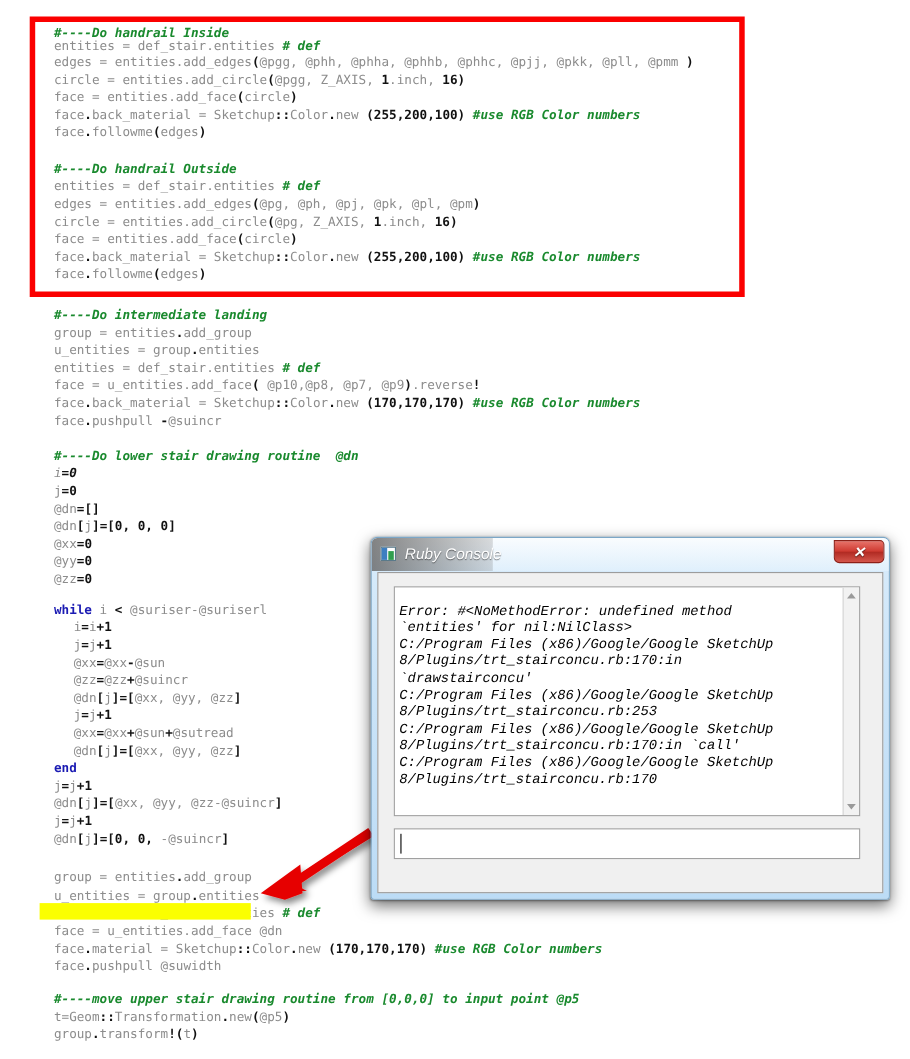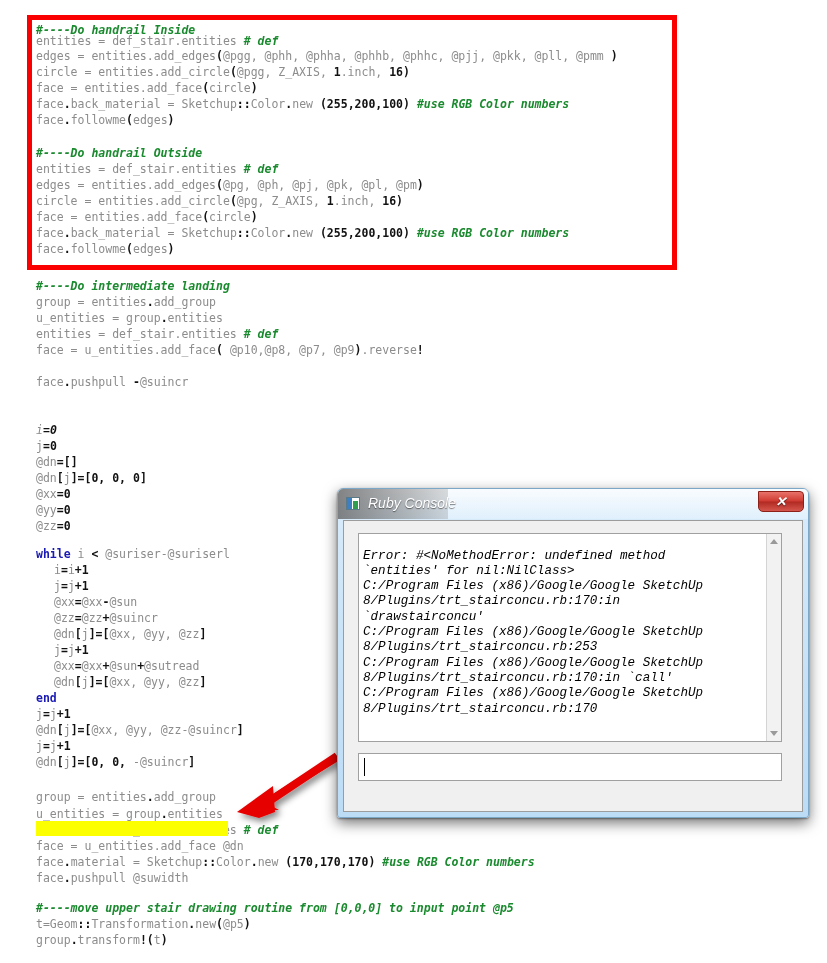--- a/index.html
+++ b/index.html
@@ -11,21 +11,21 @@
     width: 827px;
     height: 963px;
     position: relative;
     overflow: hidden;
     font-family: "DejaVu Sans Mono", monospace;
   }
 
   
   #code-area {
     position: absolute;
-    left: 0; top: 0;
+    left: 13px; top: 0;
     width: 693px; height: 963px;
   }
   .code-line {
     position: absolute;
     left: 36px;
     height: 16px;
     line-height: 16px;
     font-family: "DejaVu Sans Mono", monospace;
     font-size: 11.5px;
     color: #8c8c8c;
@@ -229,21 +229,23 @@
     <div class="code-line" style="top: 177px;"><span class="idt">edges = entities.add_edges</span><span class="punc">(</span><span class="idt">@pg, @ph, @pj, @pk, @pl, @pm</span><span class="punc">)</span></div>
     <div class="code-line" style="top: 193px;"><span class="idt">circle = entities.add_circle</span><span class="punc">(</span><span class="idt">@pg, Z_AXIS, </span><span class="num">1</span><span class="idt">.inch, </span><span class="num">16</span><span class="punc">)</span></div>
     <div class="code-line" style="top: 209px;"><span class="idt">face = entities.add_face</span><span class="punc">(</span><span class="idt">circle</span><span class="punc">)</span></div>
     <div class="code-line" style="top: 225px;"><span class="idt">face</span><span class="punc">.</span><span class="idt">back_material = Sketchup</span><span class="punc">::</span><span class="idt">Color</span><span class="punc">.</span><span class="idt">new </span><span class="num">(255,200,100)</span><span class="cmt"> #use RGB Color numbers</span></div>
     <div class="code-line" style="top: 241px;"><span class="idt">face</span><span class="punc">.</span><span class="idt">followme</span><span class="punc">(</span><span class="idt">edges</span><span class="punc">)</span></div>
     <div class="code-line" style="top: 278px;"><span class="cmt">#----Do intermediate landing</span></div>
     <div class="code-line" style="top: 294px;"><span class="idt">group = entities</span><span class="punc">.</span><span class="idt">add_group</span></div>
     <div class="code-line" style="top: 310px;"><span class="idt">u_entities = group</span><span class="punc">.</span><span class="idt">entities</span></div>
     <div class="code-line" style="top: 326px;"><span class="idt">entities = def_stair.entities </span><span class="cmt"># def</span></div>
     <div class="code-line" style="top: 342px;"><span class="idt">face = u_entities.add_face</span><span class="punc">(</span><span class="idt"> @p10,@p8, @p7, @p9</span><span class="punc">)</span><span class="idt">.reverse</span><span class="punc">!</span></div>
+    <div class="code-line" style="top: 358px;"><span class="idt">face</span><span class="punc">.</span><span class="idt">back_material = Sketchup</span><span class="punc">::</span><span class="idt">Color</span><span class="punc">.</span><span class="idt">new </span><span class="num">(170,170,170)</span><span class="cmt"> #use RGB Color numbers</span></div>
     <div class="code-line" style="top: 374px;"><span class="idt">face</span><span class="punc">.</span><span class="idt">pushpull </span><span class="punc">-</span><span class="idt">@suincr</span></div>
+    <div class="code-line" style="top: 406px;"><span class="cmt">#----Do lower stair drawing routine  @dn</span></div>
     <div class="code-line" style="top: 422px; font-style: italic;"><span class="idt">i</span><span class="punc">=</span><span class="num">0</span></div>
     <div class="code-line" style="top: 438px;"><span class="idt">j</span><span class="punc">=</span><span class="num">0</span></div>
     <div class="code-line" style="top: 454px;"><span class="idt">@dn</span><span class="num">=[]</span></div>
     <div class="code-line" style="top: 470px;"><span class="idt">@dn</span><span class="num">[</span><span class="idt">j</span><span class="num">]=[0, 0, 0]</span></div>
     <div class="code-line" style="top: 486px;"><span class="idt">@xx</span><span class="punc">=</span><span class="num">0</span></div>
     <div class="code-line" style="top: 502px;"><span class="idt">@yy</span><span class="punc">=</span><span class="num">0</span></div>
     <div class="code-line" style="top: 518px;"><span class="idt">@zz</span><span class="punc">=</span><span class="num">0</span></div>
     <div class="code-line" style="top: 546px;"><span class="kw">while</span><span class="idt"> i </span><span class="punc">&lt;</span><span class="idt"> @suriser-@suriserl</span></div>
     <div class="code-line" style="top: 562px; left: 54px;"><span class="idt">i</span><span class="punc">=</span><span class="idt">i</span><span class="num">+1</span></div>
     <div class="code-line" style="top: 578px; left: 54px;"><span class="idt">j</span><span class="punc">=</span><span class="idt">j</span><span class="num">+1</span></div>

